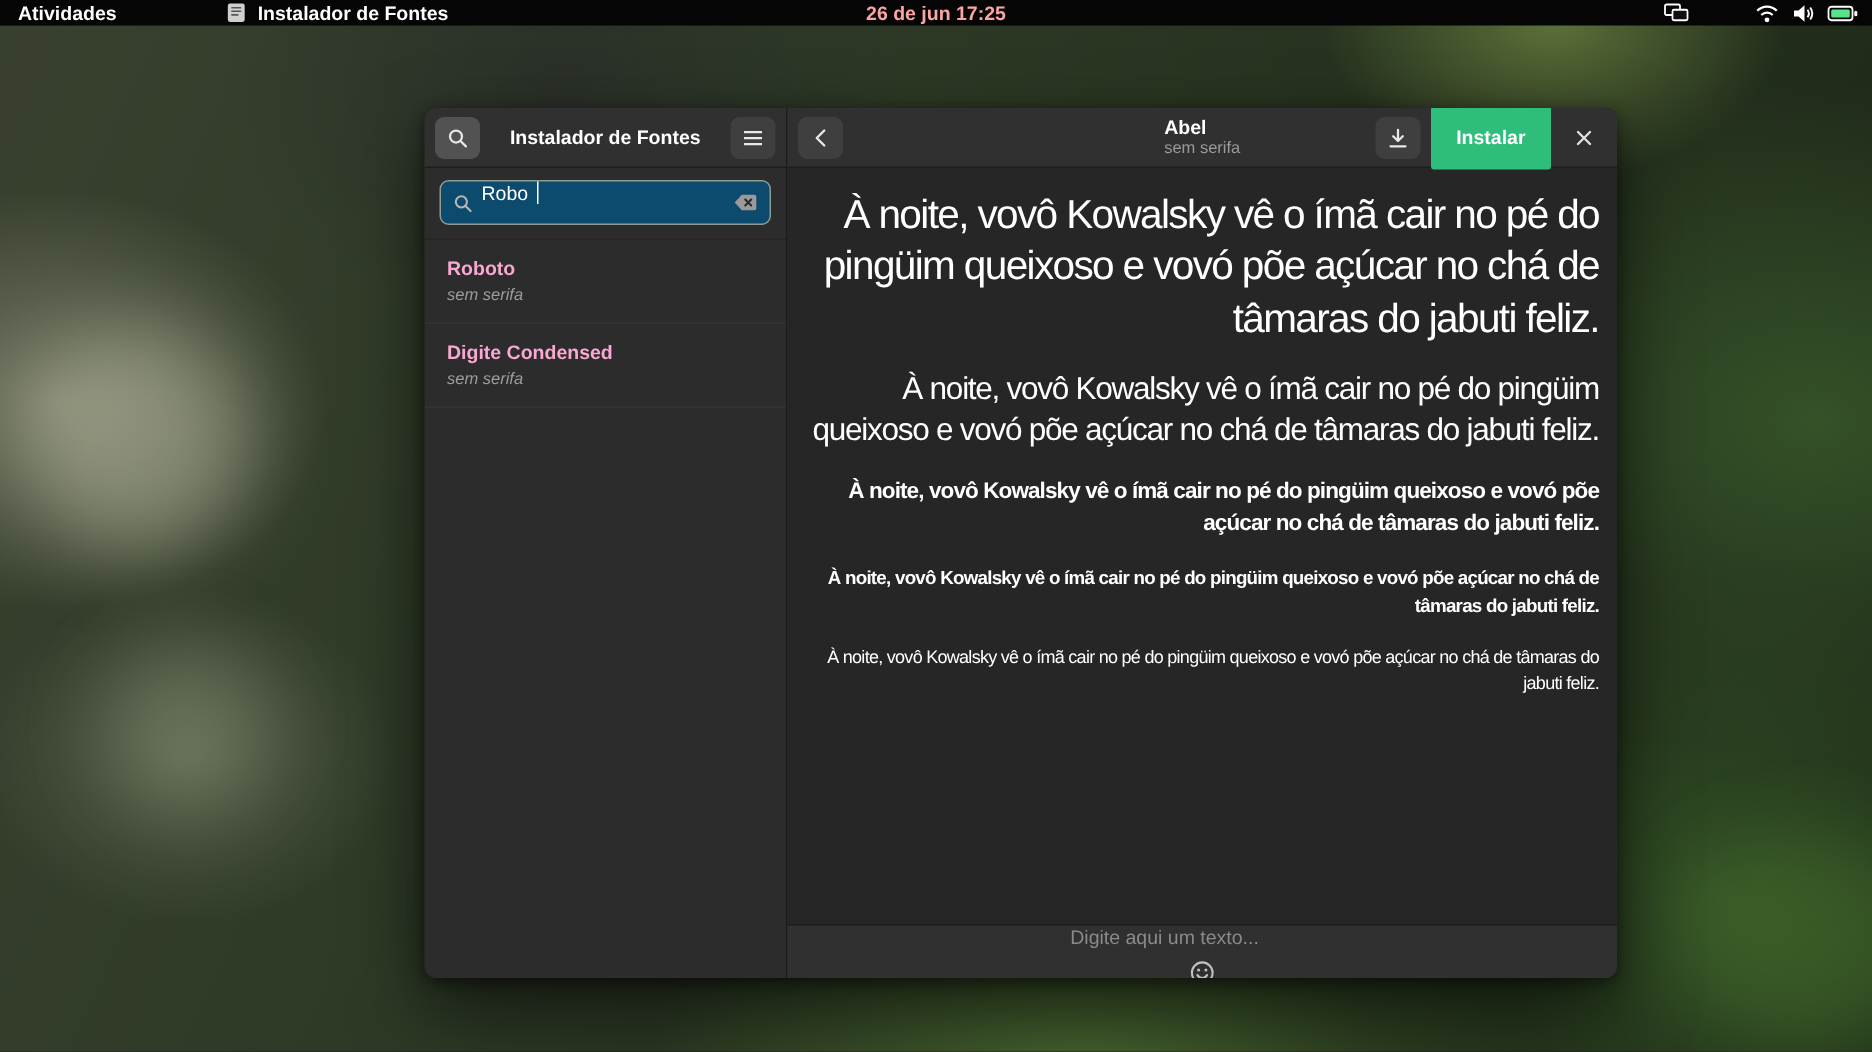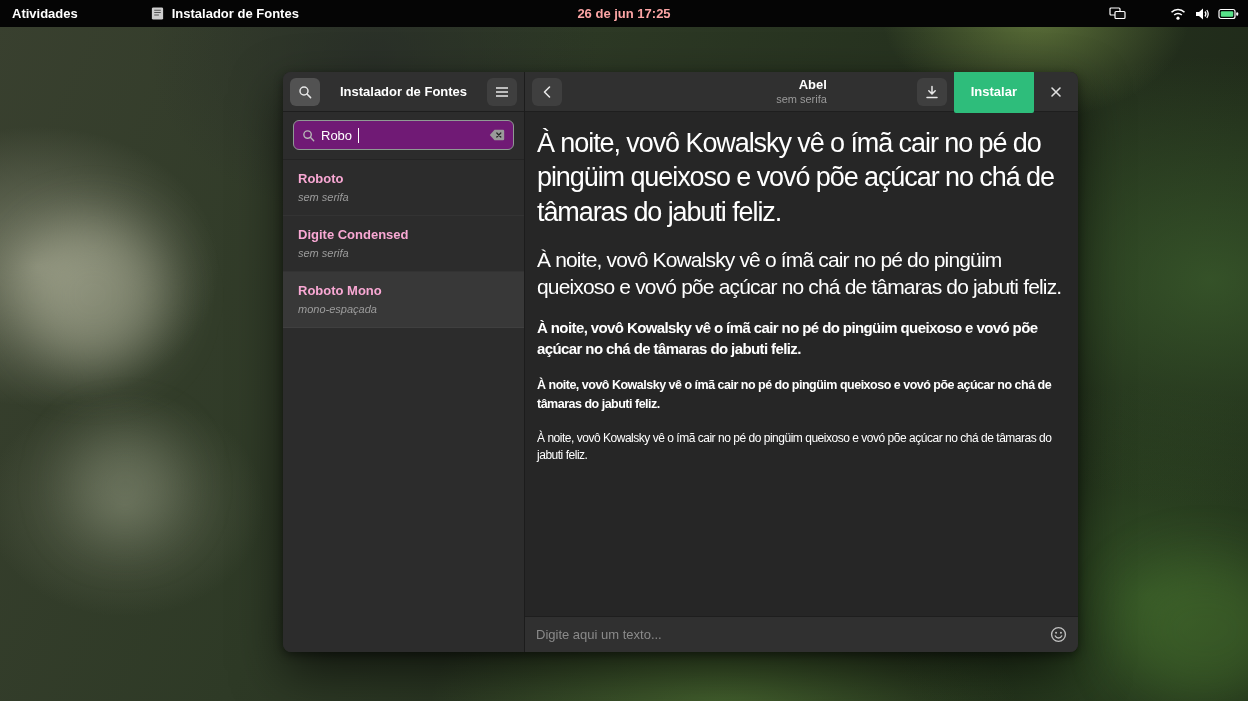--- a/index.html
+++ b/index.html
@@ -17,21 +17,21 @@
       radial-gradient(ellipse 420px 260px at 58% 102%, rgba(95,140,60,.55), transparent 70%),
       radial-gradient(ellipse 300px 220px at 30% 8%, rgba(40,45,40,.8), transparent 75%),
       linear-gradient(115deg, #39402f 0%, #2e3a26 35%, #25311e 65%, #1b2516 100%);
   }
   .bokeh { position:absolute; border-radius:50%; filter:blur(26px); }
   .b1 { left:18px; top:220px; width:150px; height:150px; background:rgba(222,220,196,.35); }
   .b2 { left:70px; top:430px; width:110px; height:110px; background:rgba(170,175,150,.28); }
   .b3 { left:1120px; top:560px; width:170px; height:140px; background:rgba(80,130,50,.35); }
 
   
-  .topbar { position:absolute; top:0; left:0; right:0; height:27px; background:#050505;
+  .topbar { position:absolute; top:0; left:0; right:0; height:17px; background:#050505;
     color:#fff; display:flex; align-items:center; font-size:13px; font-weight:700; z-index:20; }
   .tb-left { display:flex; align-items:center; height:100%; }
   .tb-item { display:flex; align-items:center; gap:7px; height:100%; padding:0 12px;
     background:transparent; border:none; color:#fff; font:inherit; cursor:default; }
   .tb-app { margin-left:48px; }
   .tb-clock { position:absolute; left:50%; transform:translateX(-50%); height:100%;
     display:flex; align-items:center; padding:12px 10px; background:transparent; border:none;
     color:#fca5a5; font:inherit; }
   .tb-right { margin-left:auto; display:flex; align-items:center; height:100%; }
   .tb-iconbtn { display:flex; align-items:center; gap:8px; height:100%; padding:0 9px;
@@ -50,53 +50,53 @@
   .hb-btn.active { background:#525252; }
   .hb-btn.flat { background:transparent; }
 
   
   .sidebar { width:242px; flex-shrink:0; display:flex; flex-direction:column;
     background:#2c2c2c; border-right:1px solid #1c1c1c; }
   .sidebar-title { flex:1; text-align:center; font-size:13px; font-weight:700; color:#fff;
     white-space:nowrap; overflow:hidden; }
 
   .search-row { padding:8px 10px 9px; border-bottom:1px solid #242424; flex-shrink:0; }
-  .search-entry { height:30px; border-radius:6px; background:#701a75;
-    border:1px solid #8f9a93; display:flex; align-items:center; padding:0 8px; gap:6px; }
+  .search-entry { height:30px; border-radius:6px; background:#0c4a6e;
+    border:1px solid #8f9a93; display:flex; padding:0 8px; gap:6px; }
   .search-text { color:#fff; font-size:13px; }
   .caret { width:1px; height:15px; background:#fff; }
   .search-spacer { flex:1; }
 
   .font-list { flex:1; overflow:hidden; }
   .font-row { padding:11px 15px 12px; border-bottom:1px solid rgba(255,255,255,.035);
     cursor:default; }
   .font-row.selected { background:#383838; }
   .fname { font-size:13px; font-weight:700; color:#f9a8d4; margin-bottom:5px; }
   .fstyle { font-size:11px; font-style:italic; color:#9c9c9c; }
 
   
   .preview { flex:1; display:flex; flex-direction:column; background:#262626; min-width:0; }
-  .pv-title-block { position:absolute; left:50%; transform:translateX(-50%); text-align:right;
+  .pv-title-block { position:absolute; left:50%; transform:translateX(-50%); text-align:left;
     line-height:1.15; }
   .pv-title { font-size:13px; font-weight:700; color:#fff; }
   .pv-subtitle { font-size:11px; color:#9a9a9a; }
   .pv-actions { margin-left:auto; display:flex; align-items:center; gap:7px; }
   .install-btn { height:42px; padding:0 17px; border-radius:2px; background:#2ebd7b;
     border:none; color:#fff; font-size:13px; font-weight:700; cursor:default; }
 
   .preview-body { flex:1; padding:14px 12px 0; overflow:hidden; color:#fff; }
-  .pg { margin-bottom:17px; letter-spacing:-0.04em; }
+  .pg { margin-bottom:17px; letter-spacing:-0.04em;text-align:right; }
   .pg1 { font-size:27px; line-height:1.27; }
   .pg2 { font-size:21px; line-height:1.3; }
   .pg3 { font-size:15px; line-height:1.4; font-weight:700; }
   .pg4 { font-size:12.5px; line-height:1.45; font-weight:700; }
   .pg5 { font-size:12px; line-height:1.45; }
 
   .preview-inputbar { height:36px; flex-shrink:0; background:#303030;
-    border-top:1px solid #1e1e1e; display:flex; align-items:center; padding:0 11px; gap:8px; }
+    border-top:1px solid #1e1e1e; display:flex; align-items:center; padding:0 11px; gap:8px;flex-direction:column; }
   .preview-inputbar input { flex:1; background:transparent; border:none; outline:none;
     color:#dddddd; font-size:13px; font-family:inherit; }
   .preview-inputbar input::placeholder { color:#8a8a8a; }
 
   .icn { display:flex; align-items:center; justify-content:center; }
 </style>
 </head>
 <body>
 
 <div class="desktop">
@@ -203,24 +203,20 @@
       </div>
 
       <div class="font-list">
         <div class="font-row">
           <div class="fname">Roboto</div>
           <div class="fstyle">sem serifa</div>
         </div>
         <div class="font-row">
           <div class="fname">Digite Condensed</div>
           <div class="fstyle">sem serifa</div>
-        </div>
-        <div class="font-row selected">
-          <div class="fname">Roboto Mono</div>
-          <div class="fstyle">mono-espaçada</div>
         </div>
       </div>
     </div>
 
     <div class="preview">
       <div class="headerbar">
         <button class="hb-btn">
           <span class="icn">
             <svg width="10" height="14" viewBox="0 0 10 14">
               <path d="M7.5 2 L2.5 7 L7.5 12" stroke="#e8e8e8" stroke-width="1.6" fill="none" stroke-linecap="round" stroke-linejoin="round"></path>

